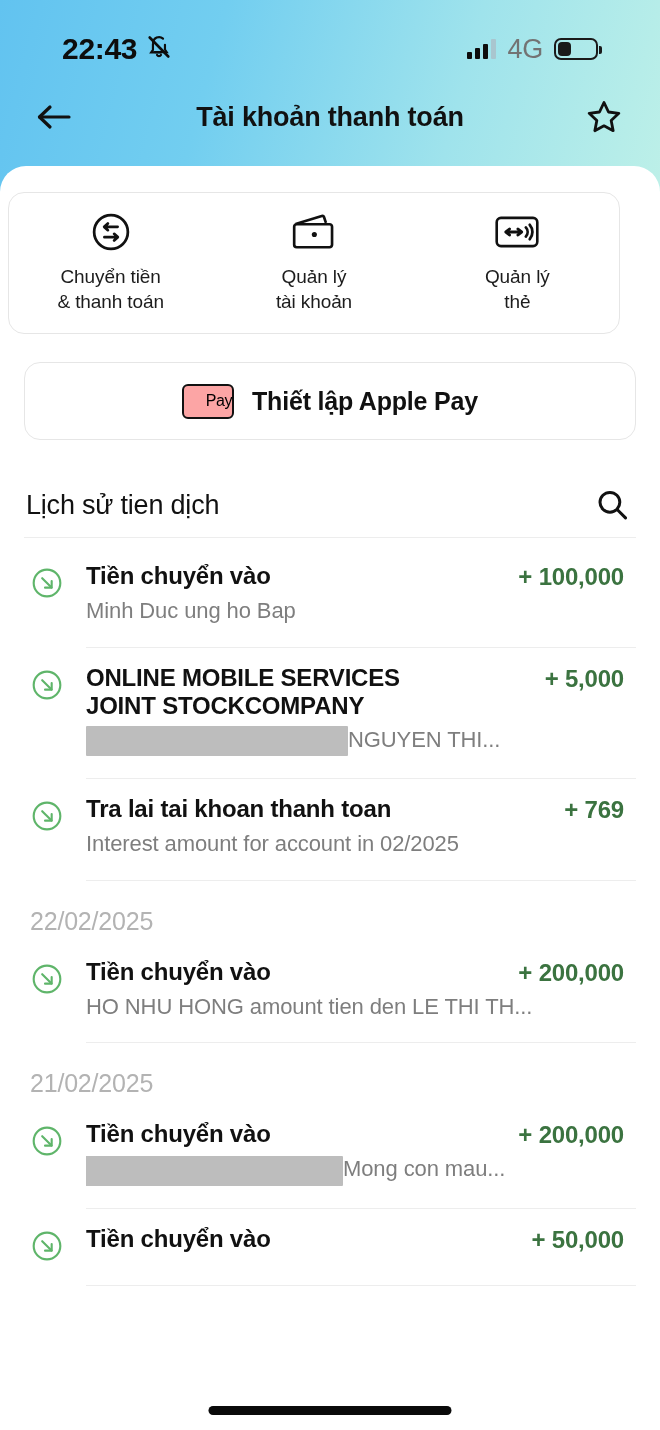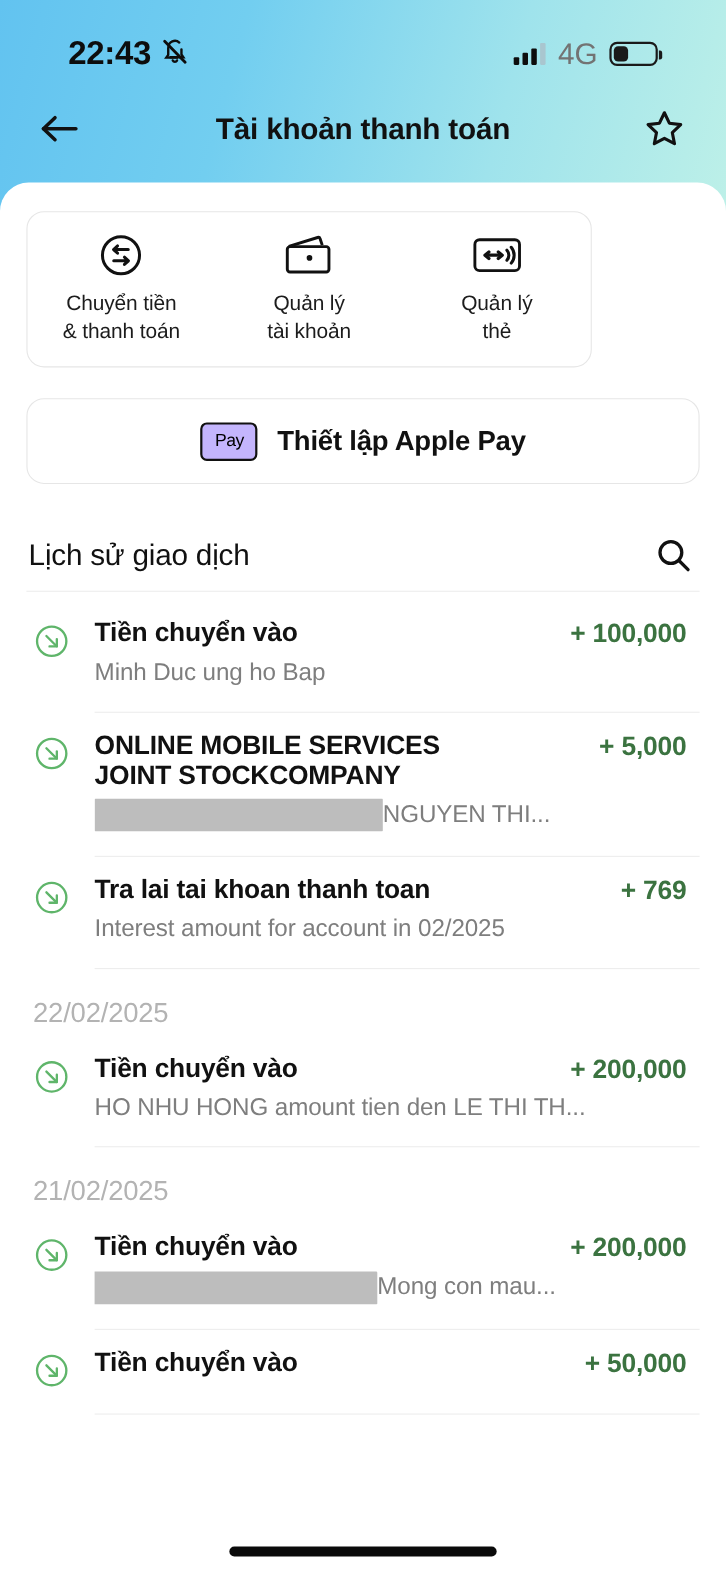--- a/index.html
+++ b/index.html
@@ -67,22 +67,22 @@
   
   .sheet {
     position: absolute; top: 166px; left: 0;
     width: 660px; height: 1264px;
     background: #ffffff;
     border-radius: 26px 26px 0 0;
   }
 
   
   .actions-card {
-    position: absolute; top: 26px; left: 24px;
-    width: 514px; height: 142px;
+    position: absolute; top: 26px; left: 8px;
+    width: 612px; height: 142px;
     border: 1px solid #e6e6e6; border-radius: 16px;
     background: #fff;
     display: flex; align-items: center;
   }
   .action {
     flex: 1; display: flex; flex-direction: column;
     align-items: center; justify-content: center; gap: 13px;
     cursor: pointer;
   }
   .action .glyph { line-height: 0; height: 40px; display: flex; align-items: center; }
@@ -95,22 +95,22 @@
   .applepay-card {
     position: absolute; top: 196px; left: 24px;
     width: 612px; height: 78px;
     border: 1px solid #e6e6e6; border-radius: 16px;
     background: #fff;
     display: flex; align-items: center; justify-content: center; gap: 18px;
     cursor: pointer;
   }
   .ap-badge {
     width: 52px; height: 35px; border: 2px solid #111; border-radius: 6px;
-    display: flex; align-items: center; justify-content: center; gap: 1px;
-    background: #c4b5fd;
+    display: flex; align-items: center; justify-content: flex-end; gap: 1px;
+    background: #fca5a5;
   }
   .ap-badge .apple { font-size: 17px; line-height: 1; color: #000; }
   .ap-badge .pay { font-size: 16px; font-weight: 500; color: #000; letter-spacing: -0.4px; }
   .applepay-card .ap-text { font-size: 25px; font-weight: 700; color: #111; letter-spacing: -0.2px; }
 
   
   .hist-head {
     position: absolute; top: 307px; left: 0; width: 660px; height: 64px;
     display: flex; align-items: center; justify-content: space-between;
     padding: 0 26px 0 26px;
@@ -254,21 +254,21 @@
 
     <div class="applepay-card">
       <span class="ap-badge">
         <span class="apple"></span>
         <span class="pay">Pay</span>
       </span>
       <span class="ap-text">Thiết lập Apple Pay</span>
     </div>
 
     <div class="hist-head">
-      <span class="hist-title">Lịch sử giao dịch</span>
+      <span class="hist-title">Lịch sử tien dịch</span>
       <span class="search-btn">
         <svg width="36" height="36" viewBox="0 0 24 24" fill="none" stroke="#111" stroke-width="2" stroke-linecap="round">
           <circle cx="10.6" cy="10.2" r="6.6"></circle>
           <path d="M15.6 15.2 21 20.6"></path>
         </svg>
       </span>
     </div>
 
     <div class="rule-full" style="top:371px"></div>
 

